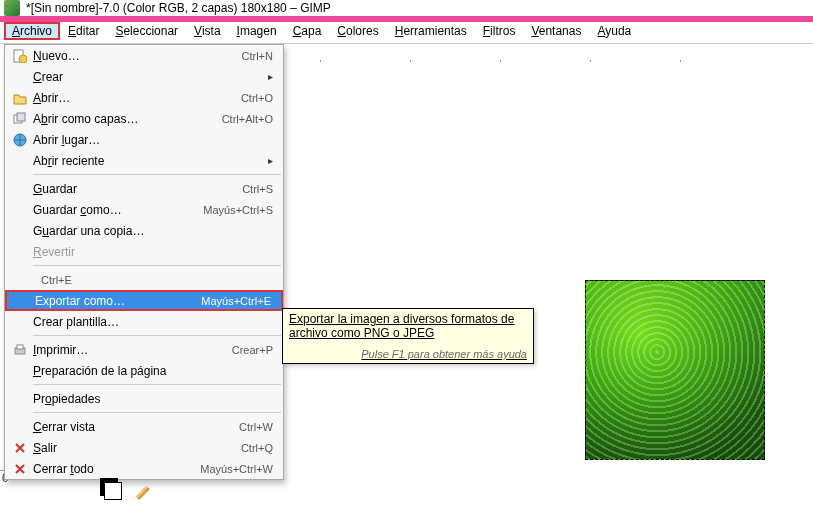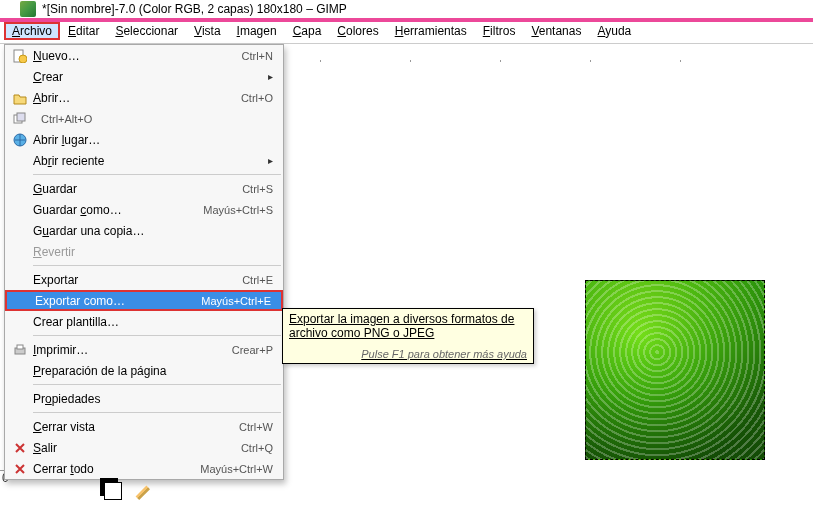--- a/index.html
+++ b/index.html
@@ -1,17 +1,17 @@
 <!DOCTYPE html>
 <html><head>
 <meta charset="utf-8">
 <style>
   * { box-sizing: border-box; margin: 0; padding: 0; font-family: "Segoe UI", Tahoma, sans-serif; font-size: 12px; }
   body { background: #fff; width: 813px; height: 508px; overflow: hidden; position: relative; }
-  .titlebar { height: 22px; display: flex; align-items: center; padding: 0 20px; background: #fff; border-bottom: 4px solid #ec4899;}
+  .titlebar { height: 22px; display: flex; align-items: center; padding: 0 4px; background: #fff; border-bottom: 6px solid #ec4899;}
   .titlebar .icon { width: 16px; height: 16px; background: linear-gradient(135deg,#7a4,#494,#273); margin-right: 6px; border-radius: 2px; }
   .titlebar .title { color: #000; }
   .menubar { display: flex; align-items: flex-start; height: 22px; padding: 0 4px; border-bottom: 1px solid #ccc; }
   .menubar .mi { padding: 2px 8px; cursor: default; }
   .menubar .mi.first { border: 2px solid #d33; padding: 0 6px; background: #cfe6ff; }
   .menubar .mi .u { text-decoration: underline; }
   .ruler { position: absolute; top: 60px; left: 20px; right: 0; height: 18px; font-size: 10px; color: #333; white-space: nowrap; overflow: hidden; }
   .ruler span { display: inline-block; width: 60px; text-align: left; border-left: 1px solid #999; padding-left: 2px; }
   .ruler-v { position: absolute; top: 62px; left: 0; width: 20px; bottom: 0; font-size: 10px; color: #333; }
   .ruler-v span { display: block; height: 60px; border-top: 1px solid #999; writing-mode: horizontal-tb; padding-left:2px;}
@@ -93,20 +93,21 @@
       <span class="lbl"><span class="u">A</span>brir…</span>
       <span class="sc">Ctrl+O</span>
     </div>
     <div class="item">
       <span class="ico">
         <svg width="14" height="14">
           <rect x="1" y="3" width="8" height="8" fill="#fff" stroke="#888"></rect>
           <rect x="4" y="1" width="8" height="8" fill="#dde" stroke="#888"></rect>
         </svg>
       </span>
+      <span class="lbl">A<span class="u">b</span>rir como capas…</span>
       <span class="sc">Ctrl+Alt+O</span>
     </div>
     <div class="item">
       <span class="ico">
         <svg width="14" height="14">
           <circle cx="7" cy="7" r="6" fill="#5ab0e6" stroke="#2a6aa6"></circle>
           <path d="M2 7h10M7 1v12" stroke="#2a6aa6" fill="none"></path>
         </svg>
       </span>
       <span class="lbl">Abrir <span class="u">l</span>ugar…</span>
@@ -131,21 +132,20 @@
       <span class="ico"></span>
       <span class="lbl">G<span class="u">u</span>ardar una copia…</span>
     </div>
     <div class="item disabled">
       <span class="ico"></span>
       <span class="lbl"><span class="u">R</span>evertir</span>
     </div>
     <div class="sep"></div>
     <div class="item">
       <span class="ico"></span>
-      <span class="lbl">Exportar</span>
       <span class="sc">Ctrl+E</span>
     </div>
     <div class="item highlight">
       <span class="ico"></span>
       <span class="lbl">Exportar como…</span>
       <span class="sc">Mayús+Ctrl+E</span>
     </div>
     <div class="item">
       <span class="ico"></span>
       <span class="lbl">Crear plantilla…</span>

